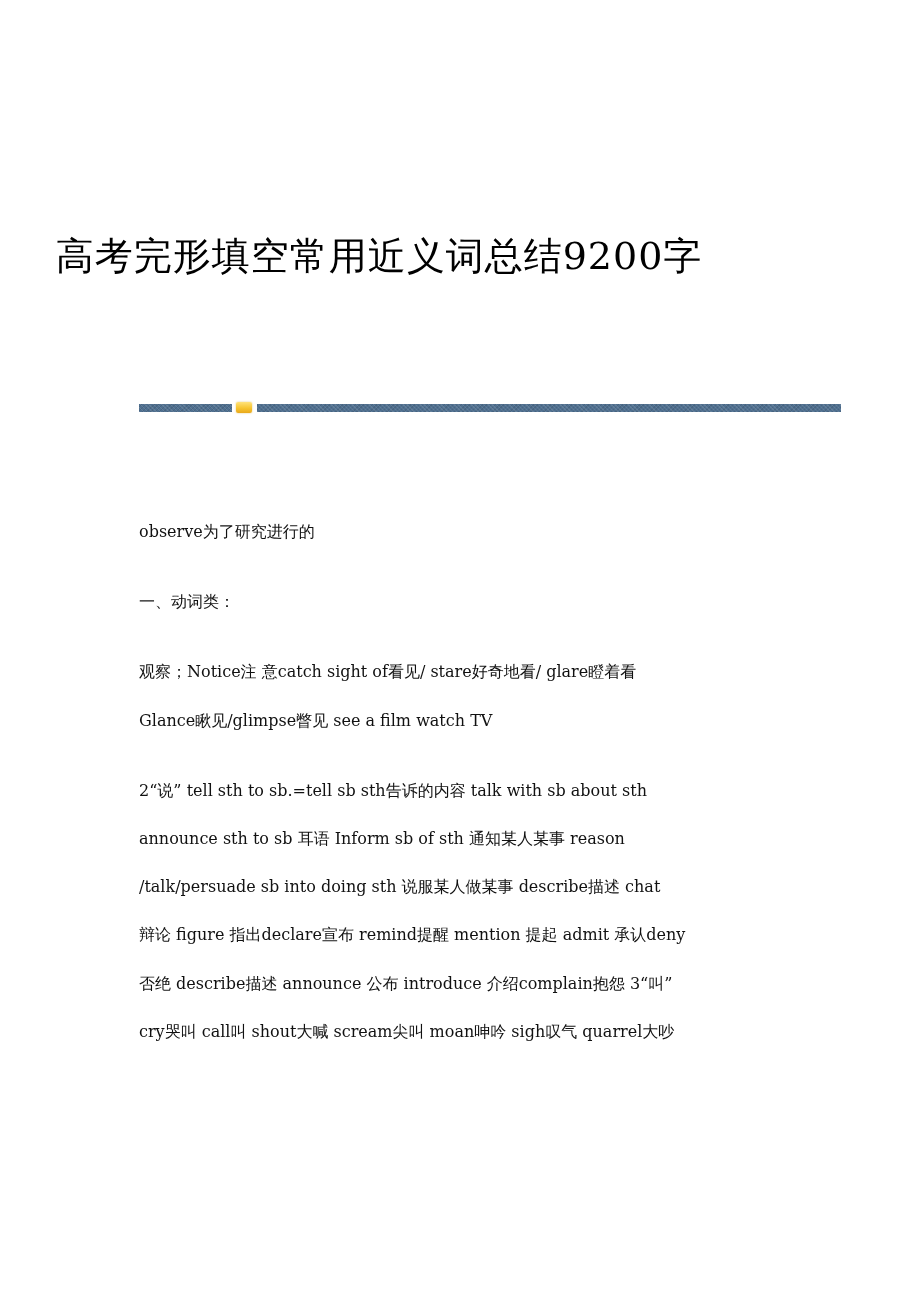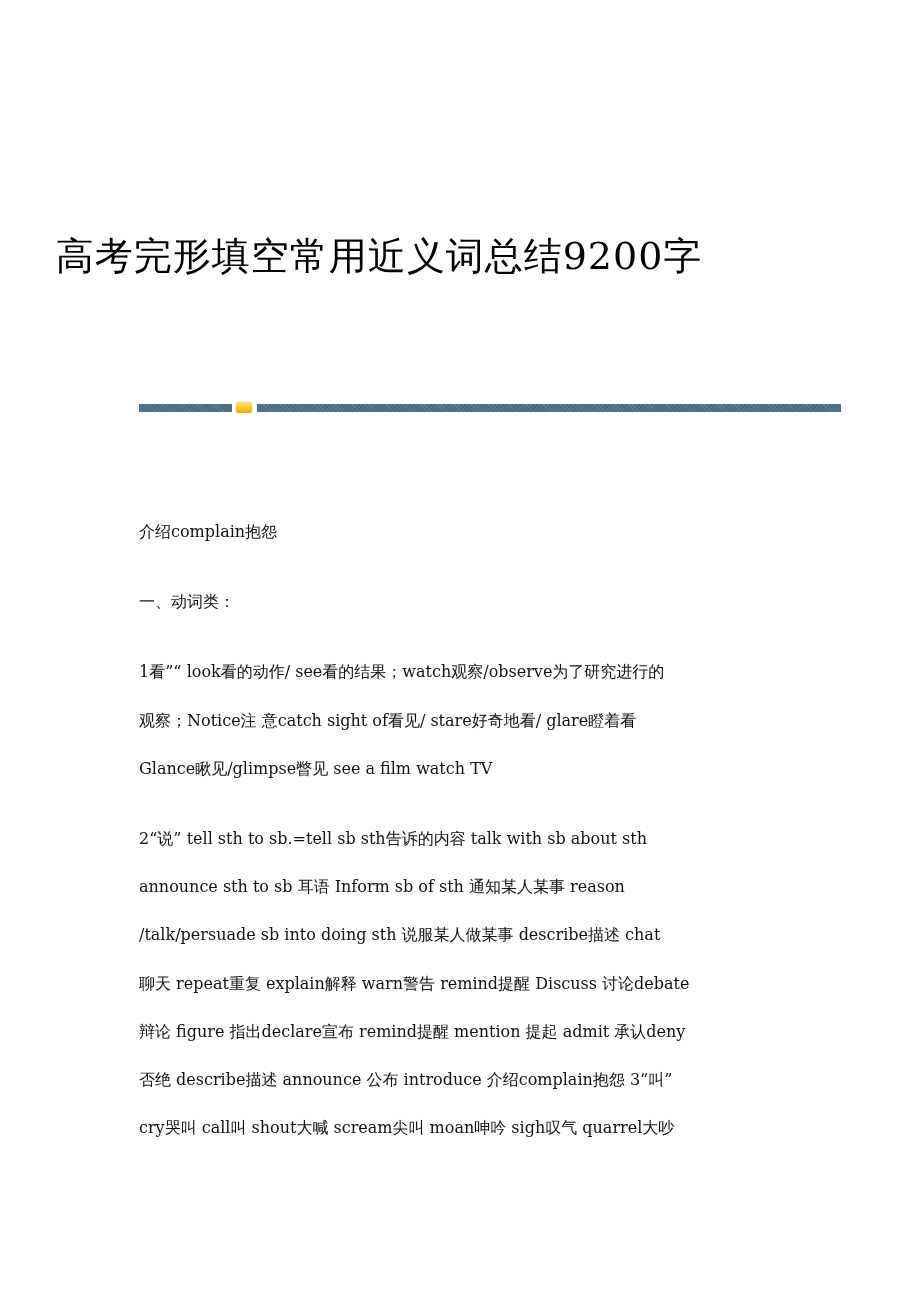--- a/index.html
+++ b/index.html
@@ -80,32 +80,30 @@
 
 <h1 class="doc-title">高考完形填空常用近义词总结9200字</h1>
 
 <div class="divider">
   <div class="seg seg-left"></div>
   <div class="ornament"></div>
   <div class="seg seg-right"></div>
 </div>
 
 <div class="body-text">
-  <p>介绍complain抱怨</p>
+  <p>observe为了研究进行的</p>
   <div class="gap"></div>
   <p>一、动词类：</p>
   <div class="gap"></div>
   <div>
-    <p>1看”“ look看的动作/ see看的结果；watch观察/observe为了研究进行的</p>
     <p>观察；Notice注 意catch sight of看见/ stare好奇地看/ glare瞪着看</p>
     <p>Glance瞅见/glimpse瞥见 see a film watch TV</p>
   </div>
   <div class="gap"></div>
   <div>
     <p>2“说” tell sth to sb.=tell sb sth告诉的内容 talk with sb about sth</p>
     <p>announce sth to sb 耳语 Inform sb of sth 通知某人某事 reason</p>
     <p>/talk/persuade sb into doing sth 说服某人做某事 describe描述 chat</p>
-    <p>聊天 repeat重复 explain解释 warn警告 remind提醒 Discuss 讨论debate</p>
     <p>辩论 figure 指出declare宣布 remind提醒 mention 提起 admit 承认deny</p>
     <p>否绝 describe描述 announce 公布 introduce 介绍complain抱怨 3“叫”</p>
     <p>cry哭叫 call叫 shout大喊 scream尖叫 moan呻吟 sigh叹气 quarrel大吵</p>
   </div>
 </div>
 
 </body></html>

